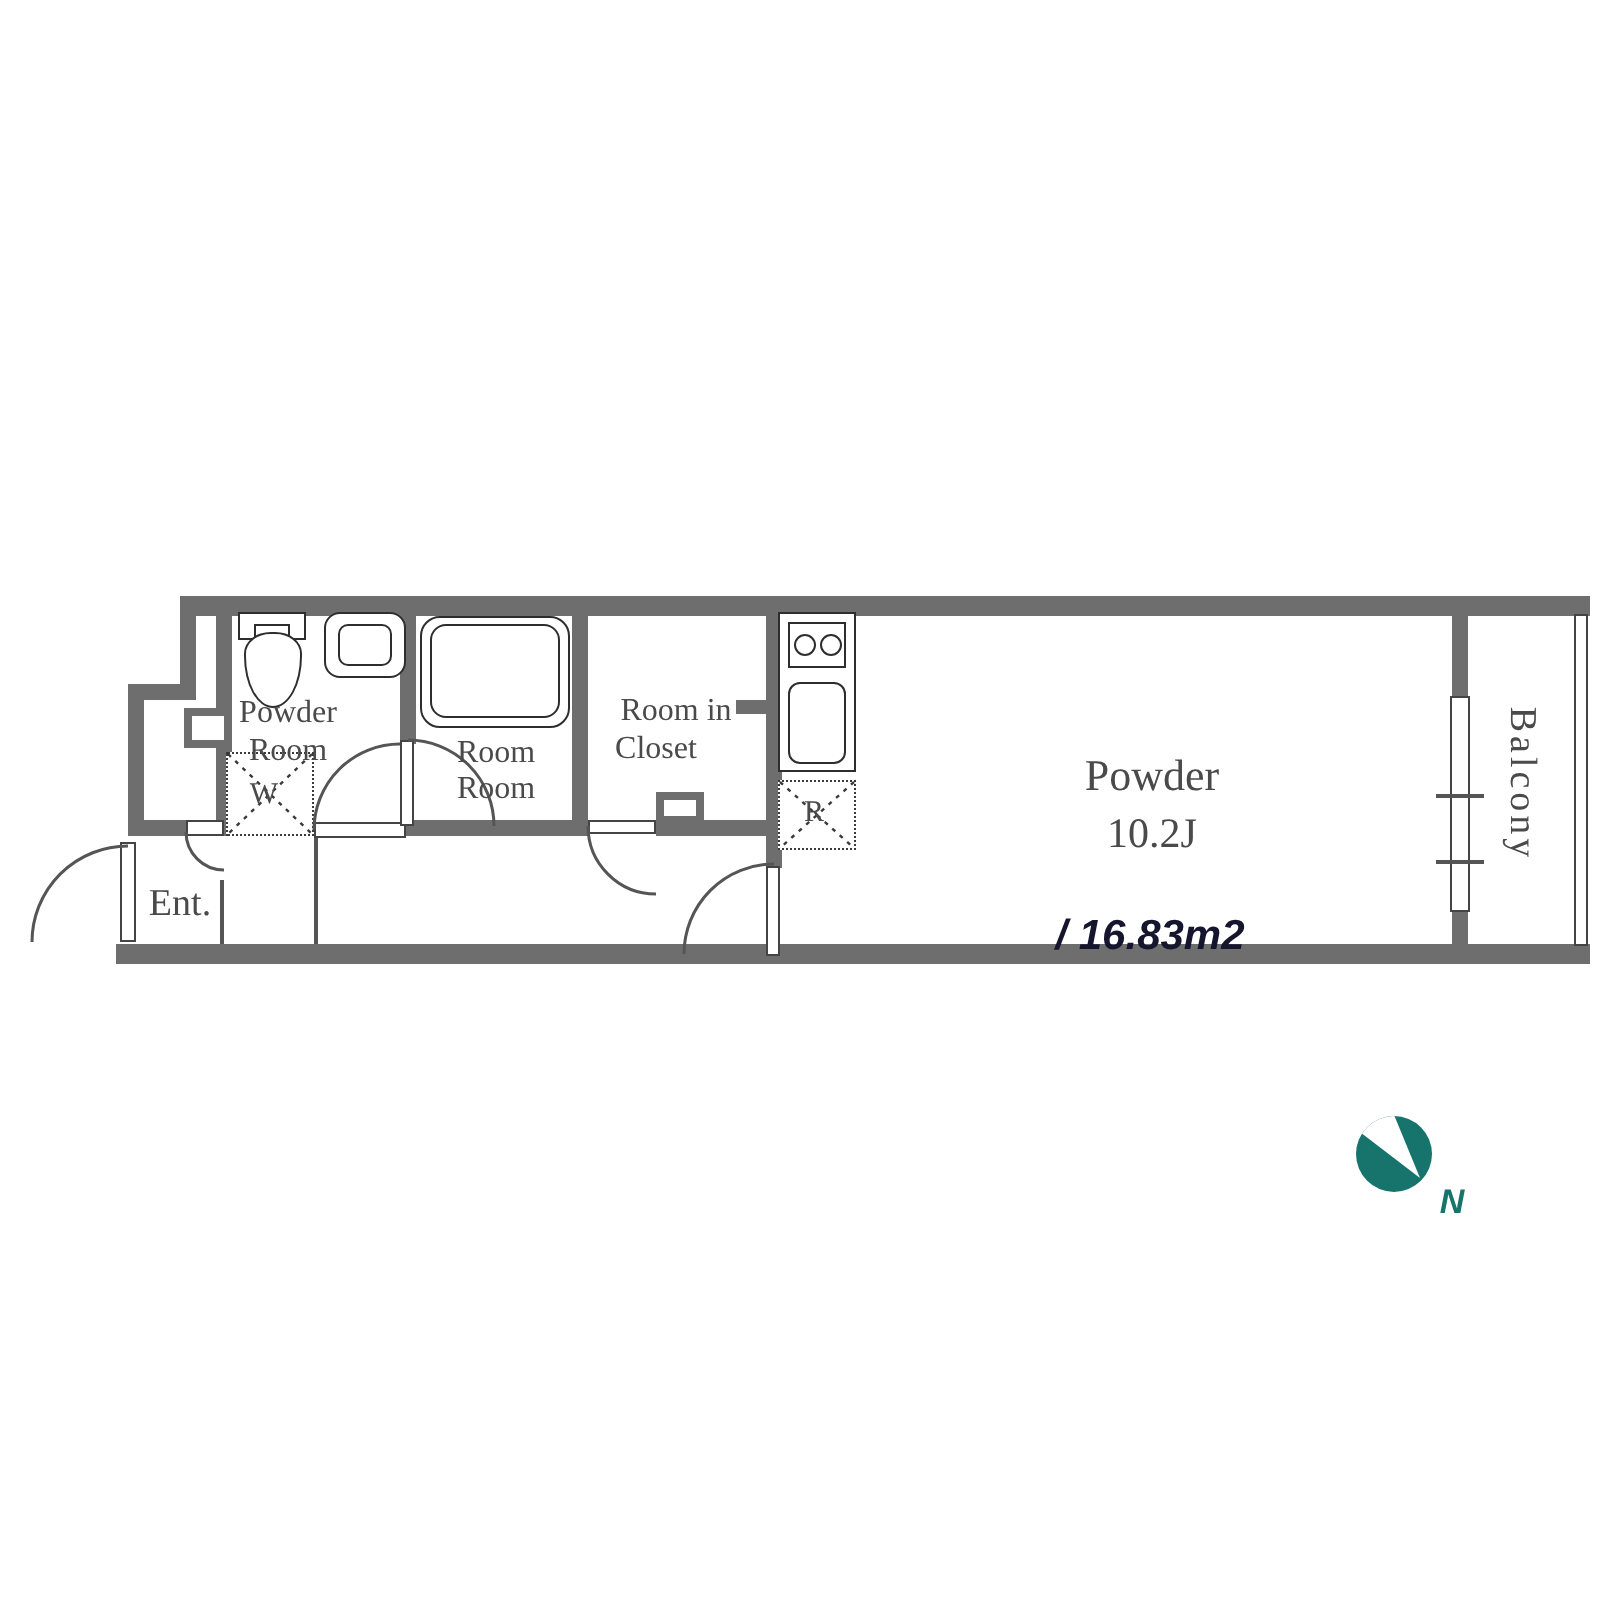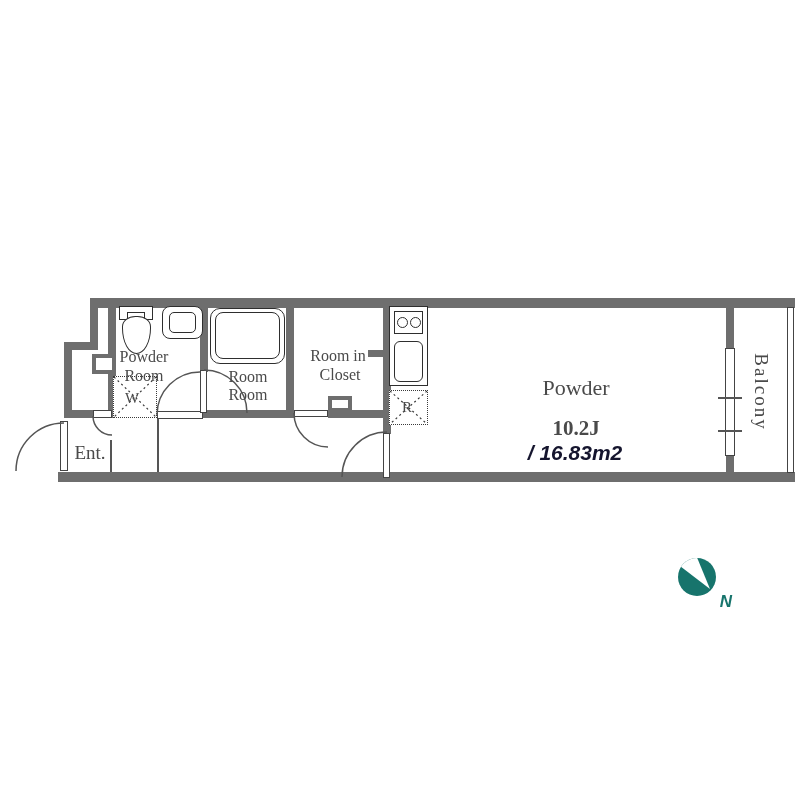--- a/index.html
+++ b/index.html
@@ -14,21 +14,21 @@
   .railing{position:absolute;background:#fff;border:1.2px solid #444;box-sizing:border-box;}
   .window{position:absolute;background:#fff;border:1.2px solid #444;box-sizing:border-box;}
   .label{position:absolute;color:var(--labeltext,#4a4a4a);transform:translate(-50%,-50%);
          white-space:nowrap;line-height:1;}
   .lbl16{font-size:16px;}
   .lbl15{font-size:15px;}
   .lbl19{font-size:19px;}
   .lbl22{font-size:22px;}
   .lbl21{font-size:21px;}
   .area-label{font-family:"Liberation Sans", sans-serif;font-style:italic;font-weight:600;
-              color:var(--areatext,#15152e);}
+              color:var(--areatext,#15152e);margin-top:16px;}
   .balcony-label{transform:translate(-50%,-50%);writing-mode:vertical-rl;letter-spacing:2px;}
   .north-label{font-family:"Liberation Sans", sans-serif;font-style:italic;font-weight:700;
                color:var(--teal,#17746c);font-size:17px;}
   svg.overlay{position:absolute;left:0;top:0;pointer-events:none;}
   .arc{fill:none;stroke:#555;stroke-width:1.5;}
   .dotdiag{stroke:#3a3a3a;stroke-width:1.2;stroke-dasharray:2 3;}
 </style>
 </head>
 <body>
 
@@ -115,25 +115,25 @@
   <div class="label lbl19" style="left:90px;top:452px;text-align:center;">Ent.</div>
 
   <div class="label lbl16" style="left:144px;top:357px;">Powder</div>
   <div class="label lbl16" style="left:144px;top:376px;">Room</div>
   <div class="label lbl15" style="left:132px;top:398px;">W</div>
 
   <div class="label lbl16" style="left:248px;top:377px;">Room</div>
   <div class="label lbl16" style="left:248px;top:395px;">Room</div>
 
   <div class="label lbl16" style="left:338px;top:356px;">Room in</div>
-  <div class="label lbl16" style="left:340px;top:375px;text-align:center;">Closet</div>
+  <div class="label lbl16" style="left:328px;top:375px;text-align:center;">Closet</div>
 
   <div class="label lbl15" style="left:407px;top:407px;">R</div>
 
   <div class="label lbl22" style="left:576px;top:388px;">Powder</div>
-  <div class="label lbl21" style="left:576px;top:428px;font-weight:bold;">10.2J</div>
+  <div class="label lbl21" style="left:576px;top:417px;">10.2J</div>
   <div class="label lbl21 area-label" style="left:575px;top:452px;">/ 16.83m2</div>
 
   <div class="label lbl19 balcony-label" style="left:761px;top:392px;">Balcony</div>
 
   <div class="label north-label" style="left:726px;top:601px;">N</div>
 
 </div>
 
 </body></html>

